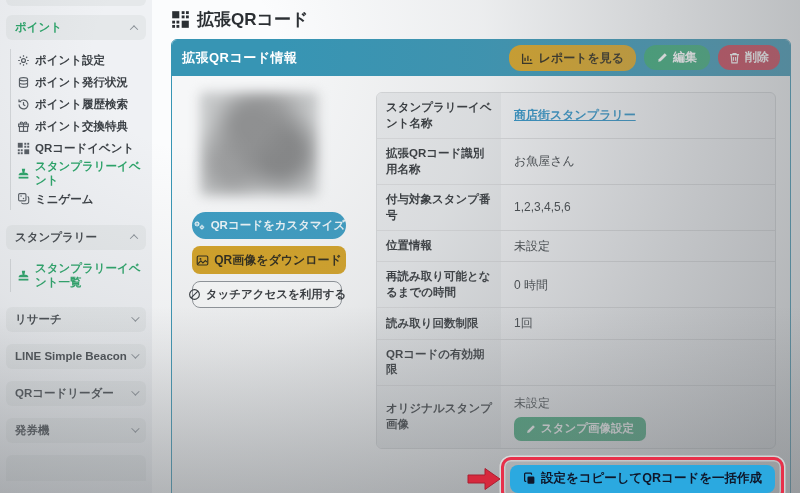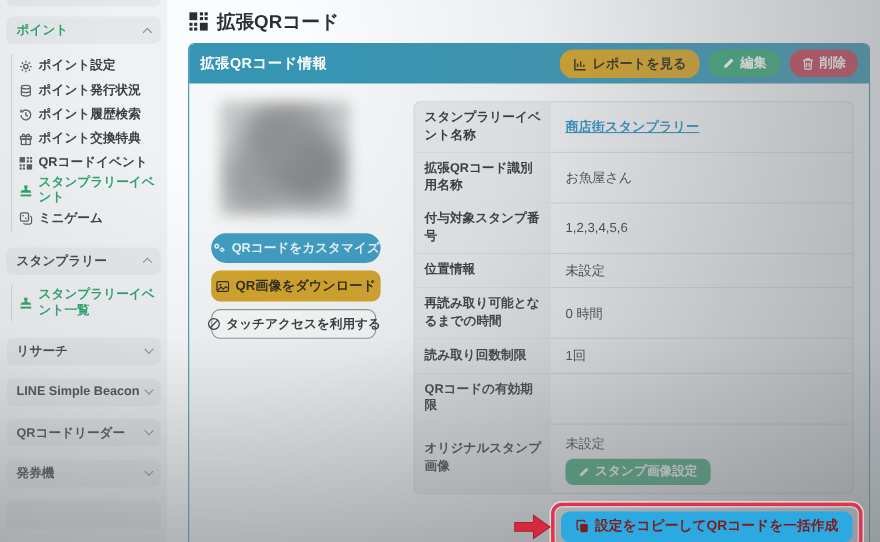--- a/index.html
+++ b/index.html
@@ -84,21 +84,21 @@
   .drow:nth-child(7){min-height:34px;} .drow:nth-child(8){min-height:62px;}
   .link { color:#2d8fc2; text-decoration:underline; font-weight:700; font-size:12px; }
   .btn-stampimg { height:24px; padding:0 12px; border-radius:7px; background:#3aa876; color:#fff; font-size:11.5px; }
   
   .card-footer { display:flex; justify-content:flex-end; padding:8px 6px 6px 0; position:relative; z-index:60; }
   .annotation { position:relative; }
   .red-box {
     border:3px solid #e8304a; border-radius:10px; padding:5px 6px;
     box-shadow:0 0 0 1.5px rgba(255,255,255,.55), inset 0 0 0 1.5px rgba(255,255,255,.35);
   }
-  .btn-bulk { height:28px; padding:0 13px; border-radius:8px; background:#2ba9e0; color:#7f1d1d; font-size:12.5px; }
+  .btn-bulk { height:28px; padding:0 13px; border-radius:8px; background:#2ba9e0; color:#0f172a; font-size:12.5px; }
   .red-arrow { position:absolute; left:-34px; top:50%; transform:translateY(-50%); display:flex; }
   
   .vignette {
     position:absolute; inset:0; pointer-events:none; z-index:50;
     background:
       linear-gradient(to bottom, rgba(0,0,0,0) 62%, rgba(113,117,121,.22) 86%, rgba(108,112,116,.34) 100%),
       radial-gradient(circle 950px at 185px 55px,
         rgba(255,255,255,0) 90px, rgba(124,128,132,.12) 300px,
         rgba(122,126,130,.38) 520px, rgba(116,120,124,.55) 700px, rgba(112,116,120,.62) 950px);
   }

